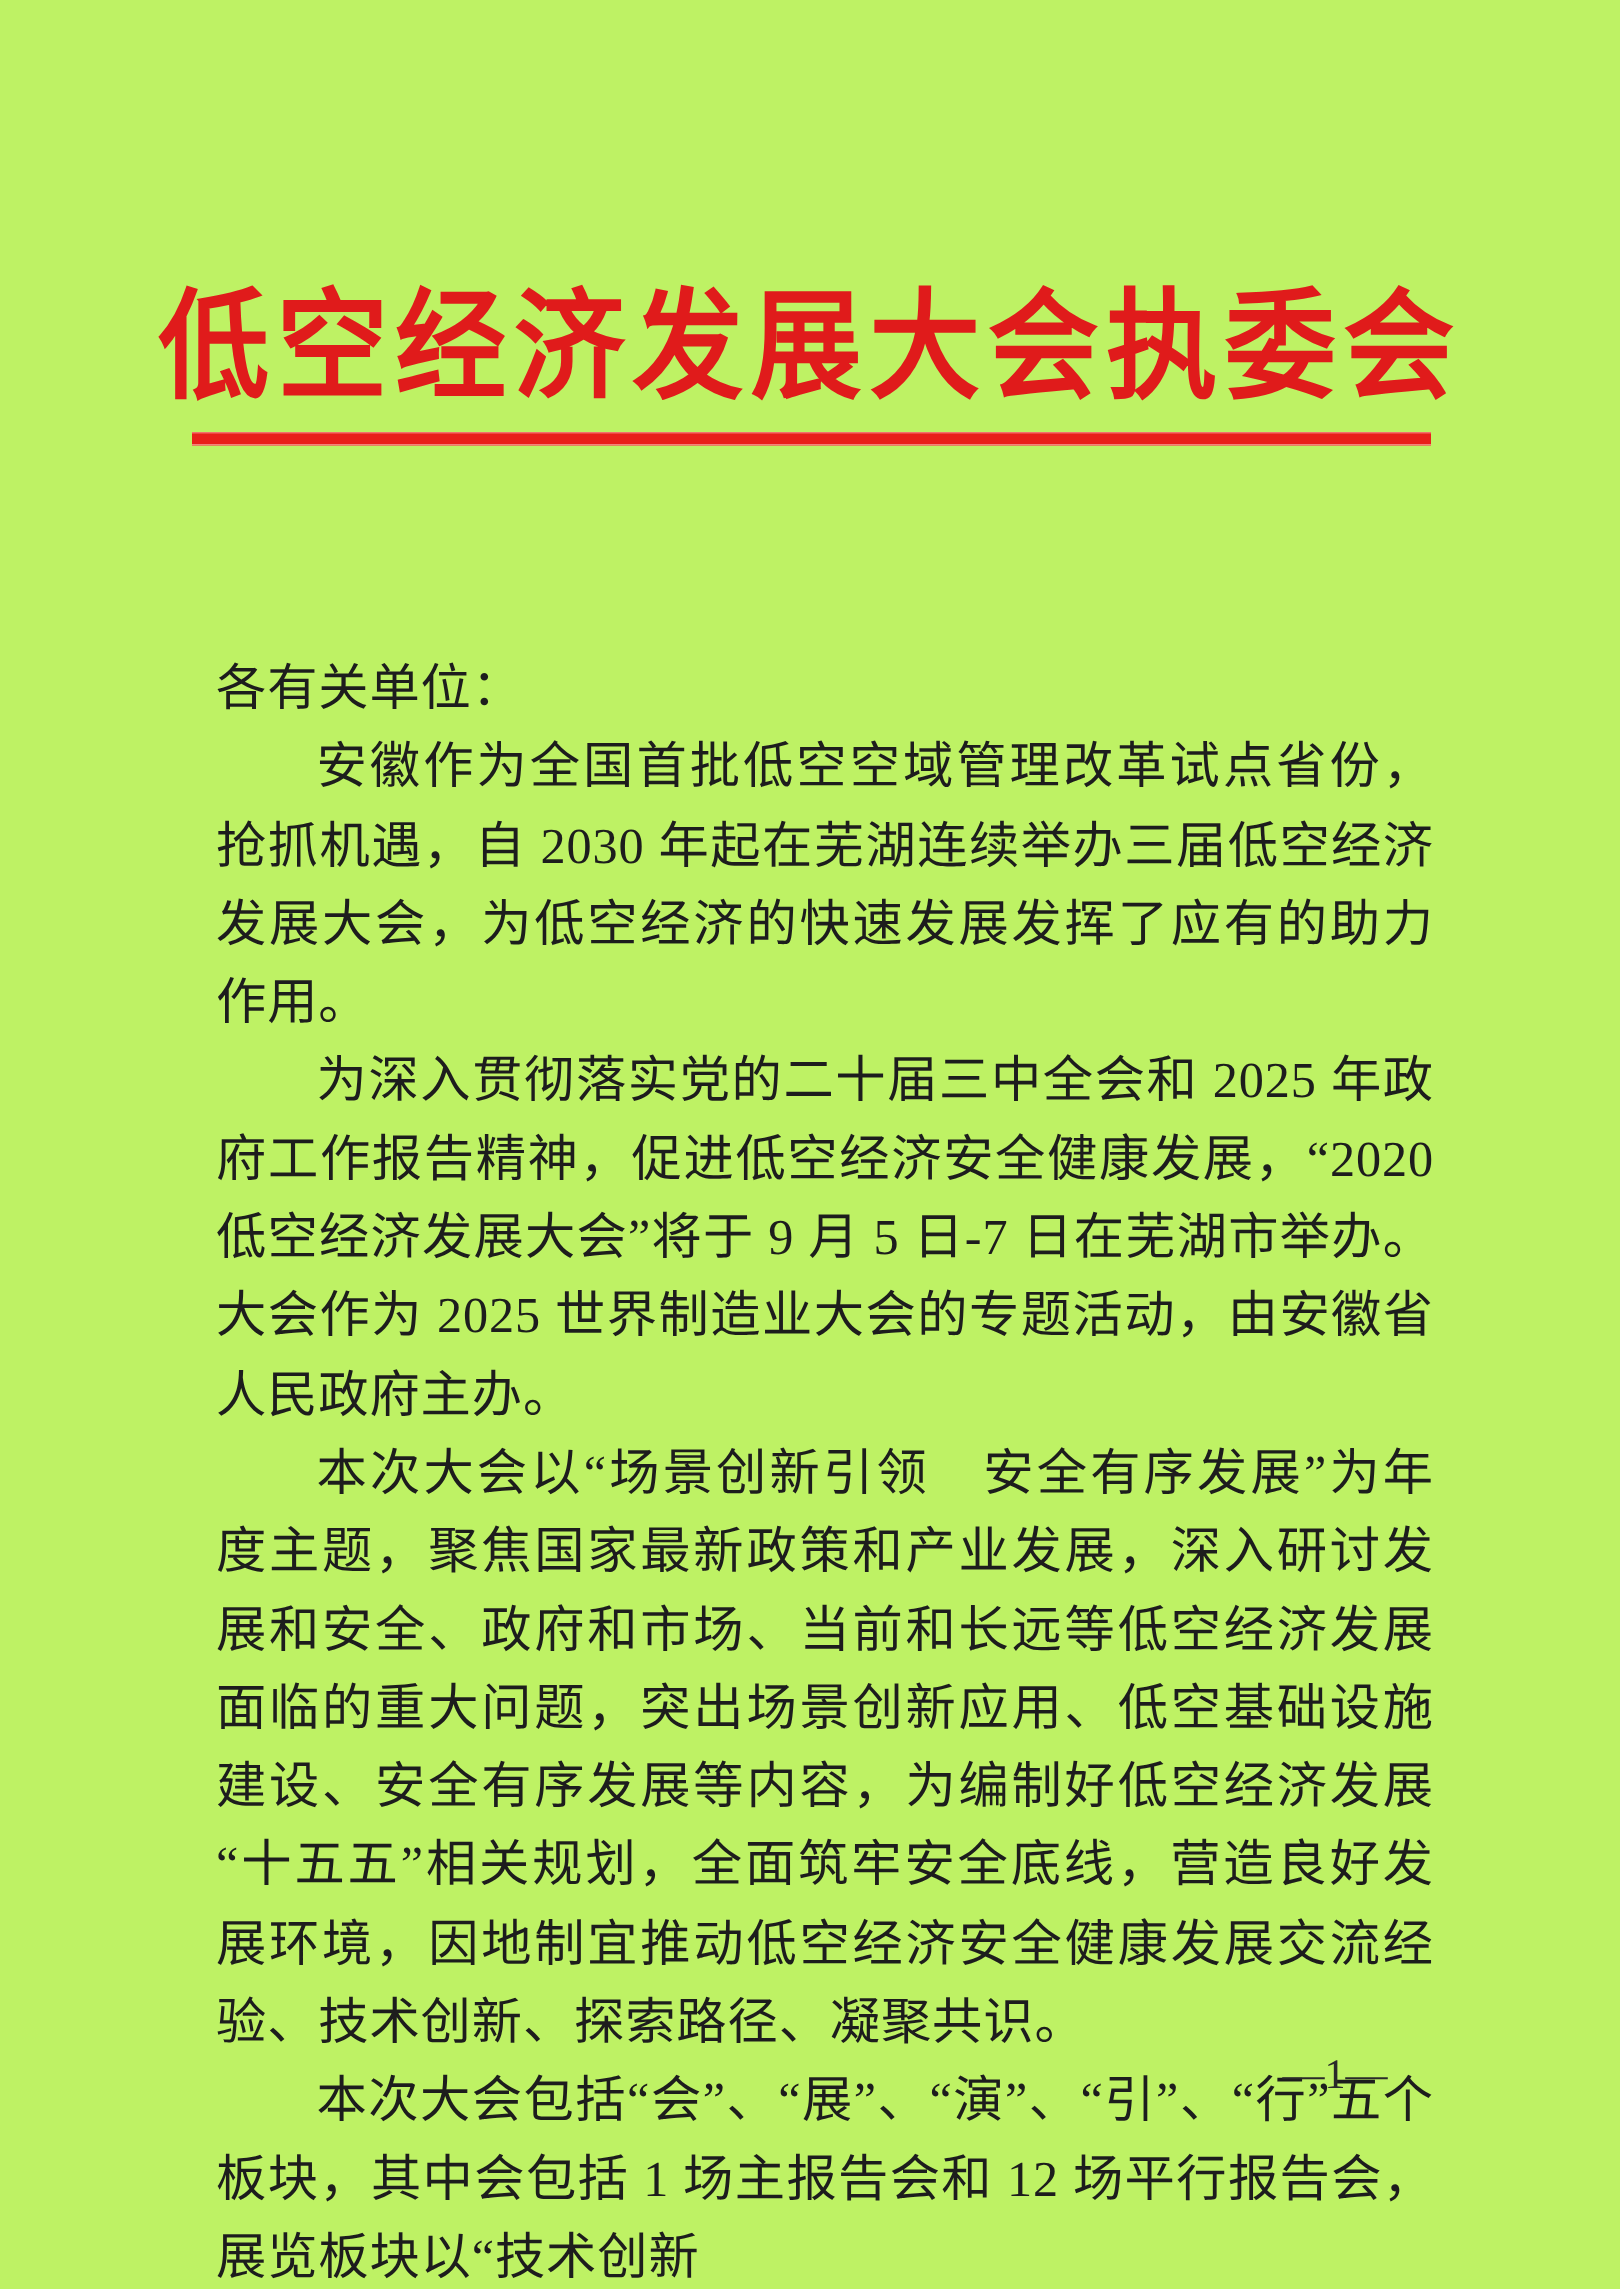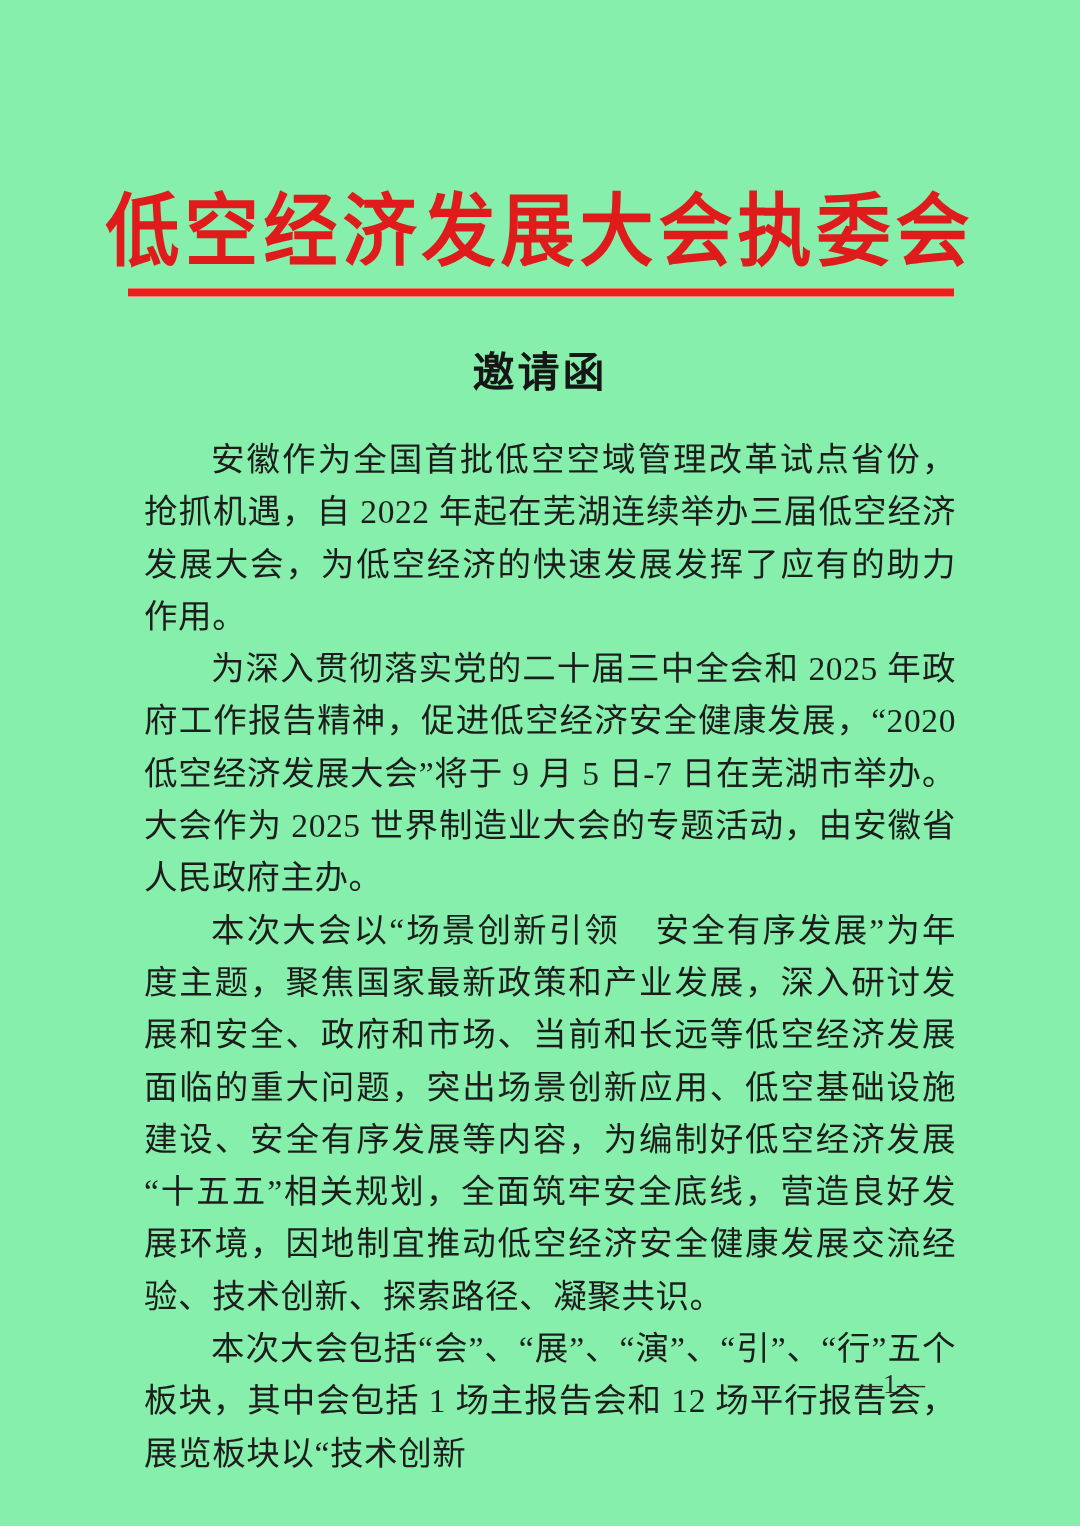--- a/index.html
+++ b/index.html
@@ -9,21 +9,21 @@
     background: #ffffff;
   }
   body {
     font-family: "Liberation Serif", "DejaVu Serif", serif;
     color: #1b1b1b;
   }
   .page {
     position: relative;
     width: 1080px;
     height: 1526px;
-    background: #86efac;
+    background: #bef264;
     overflow: hidden;
     box-sizing: border-box;
   }
 
   
   .letterhead {
     position: absolute;
     left: 0;
     top: 182px;
     width: 1080px;
@@ -117,24 +117,24 @@
 </head>
 <body>
 
 <div class="page">
 
   <div class="letterhead">
     <span class="letterhead-title">低空经济发展大会执委会</span>
     <div class="letterhead-rule"></div>
   </div>
 
-  <div class="doc-title">邀请函</div>
 
   <div class="body-copy">
-    <p class="para indent">安徽作为全国首批低空空域管理改革试点省份，抢抓机遇，自 2022 年起在芜湖连续举办三届低空经济发展大会，为低空经济的快速发展发挥了应有的助力作用。</p>
+    <p class="para salutation">各有关单位：</p>
+    <p class="para indent">安徽作为全国首批低空空域管理改革试点省份，抢抓机遇，自 2030 年起在芜湖连续举办三届低空经济发展大会，为低空经济的快速发展发挥了应有的助力作用。</p>
     <p class="para indent">为深入贯彻落实党的二十届三中全会和 2025 年政府工作报告精神，促进低空经济安全健康发展，“2020 低空经济发展大会”将于 9 月 5 日-7 日在芜湖市举办。大会作为 2025 世界制造业大会的专题活动，由安徽省人民政府主办。</p>
     <p class="para indent">本次大会以“场景创新引领　安全有序发展”为年度主题，聚焦国家最新政策和产业发展，深入研讨发展和安全、政府和市场、当前和长远等低空经济发展面临的重大问题，突出场景创新应用、低空基础设施建设、安全有序发展等内容，为编制好低空经济发展“十五五”相关规划，全面筑牢安全底线，营造良好发展环境，因地制宜推动低空经济安全健康发展交流经验、技术创新、探索路径、凝聚共识。</p>
     <p class="para indent">本次大会包括“会”、“展”、“演”、“引”、“行”五个板块，其中会包括 1 场主报告会和 12 场平行报告会，展览板块以“技术创新</p>
   </div>
 
   <div class="page-number">
     <span class="page-number-inner">—1—</span>
   </div>
 
 </div>

